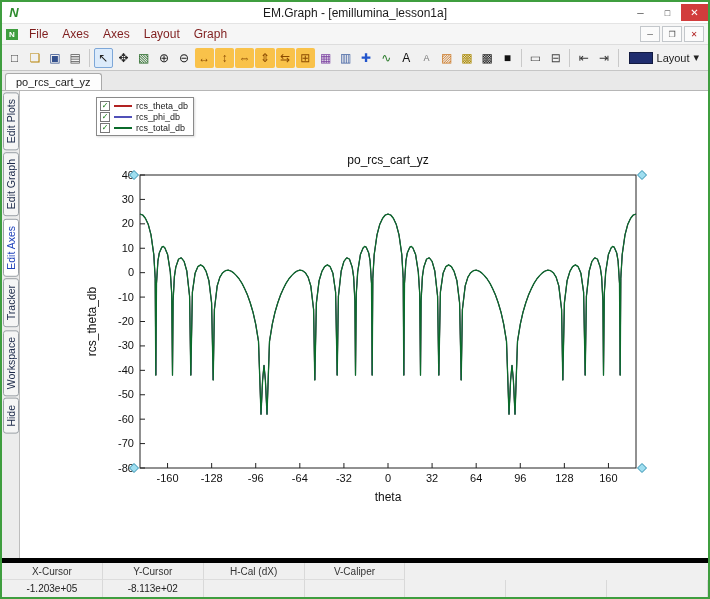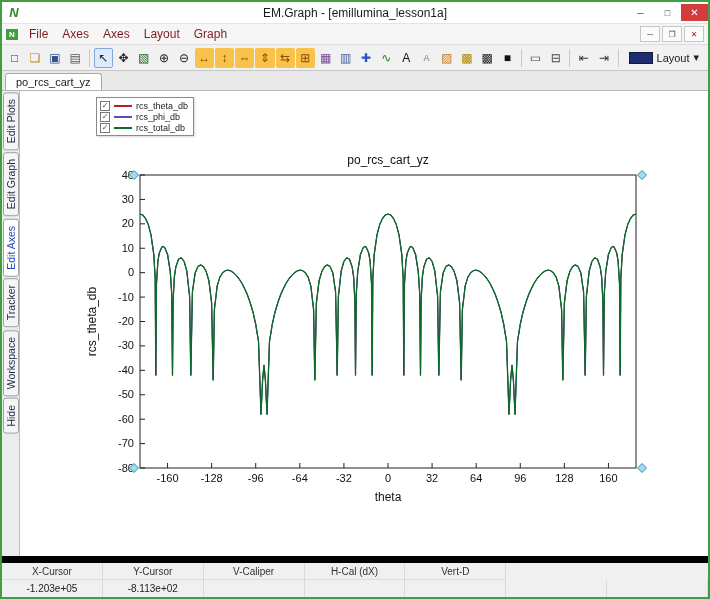--- a/index.html
+++ b/index.html
@@ -52,21 +52,21 @@
   #plot-svg{position:absolute;left:0;top:0;}
   
   .legend{position:absolute;left:76px;top:6px;background:#fff;border:1px solid #8a8a8a;
     padding:2px 5px 2px 3px;z-index:3;box-shadow:1px 1px 2px rgba(0,0,0,.15);}
   .legend-row{display:flex;align-items:center;gap:4px;height:11px;}
   .legend-check{width:8px;height:8px;border:1px solid #777;background:#fff;font-size:8px;line-height:8px;
     color:#117711;display:flex;align-items:center;justify-content:center;}
   .legend-line{width:18px;border-top:2px solid #000;display:inline-block;}
   .legend-label{font-size:9px;color:#222;}
   
-  .statusbar{height:34px;border-top:7px solid #000000;background:#f0f0f0;display:flex;
+  .statusbar{height:34px;border-top:5px solid #000000;background:#f0f0f0;display:flex;
     flex-direction:column;flex:0 0 auto;}
   .status-row{flex:1;display:grid;grid-template-columns:repeat(7,1fr);}
   .status-cell{display:flex;align-items:center;justify-content:center;font-size:10px;color:#222;
     border-right:1px solid #d9d9d9;}
   .status-row.head .status-cell{border-bottom:1px solid #dddddd;color:#333;}
 </style>
 </head>
 <body>
 
 <div class="window">
@@ -230,23 +230,22 @@
           <polygon points="114,372.5 118.5,377 114,381.5 109.5,377" fill="#9fdef0" stroke="#2e8fb0" stroke-width="1"></polygon>
           <polygon points="622,372.5 626.5,377 622,381.5 617.5,377" fill="#9fdef0" stroke="#2e8fb0" stroke-width="1"></polygon>
         </svg>
     </div>
   </div>
 
   <div class="statusbar">
     <div class="status-row head" id="status-head">
         <div class="status-cell">X-Cursor</div>
         <div class="status-cell">Y-Cursor</div>
+        <div class="status-cell">H-Cal (dX)</div>
         <div class="status-cell">V-Caliper</div>
-        <div class="status-cell">H-Cal (dX)</div>
-        <div class="status-cell">Vert-D</div>
       </div>
     <div class="status-row" id="status-vals">
         <div class="status-cell">-1.203e+05</div>
         <div class="status-cell">-8.113e+02</div>
         <div class="status-cell"></div>
         <div class="status-cell"></div>
         <div class="status-cell"></div>
         <div class="status-cell"></div>
         <div class="status-cell"></div>
       </div>

